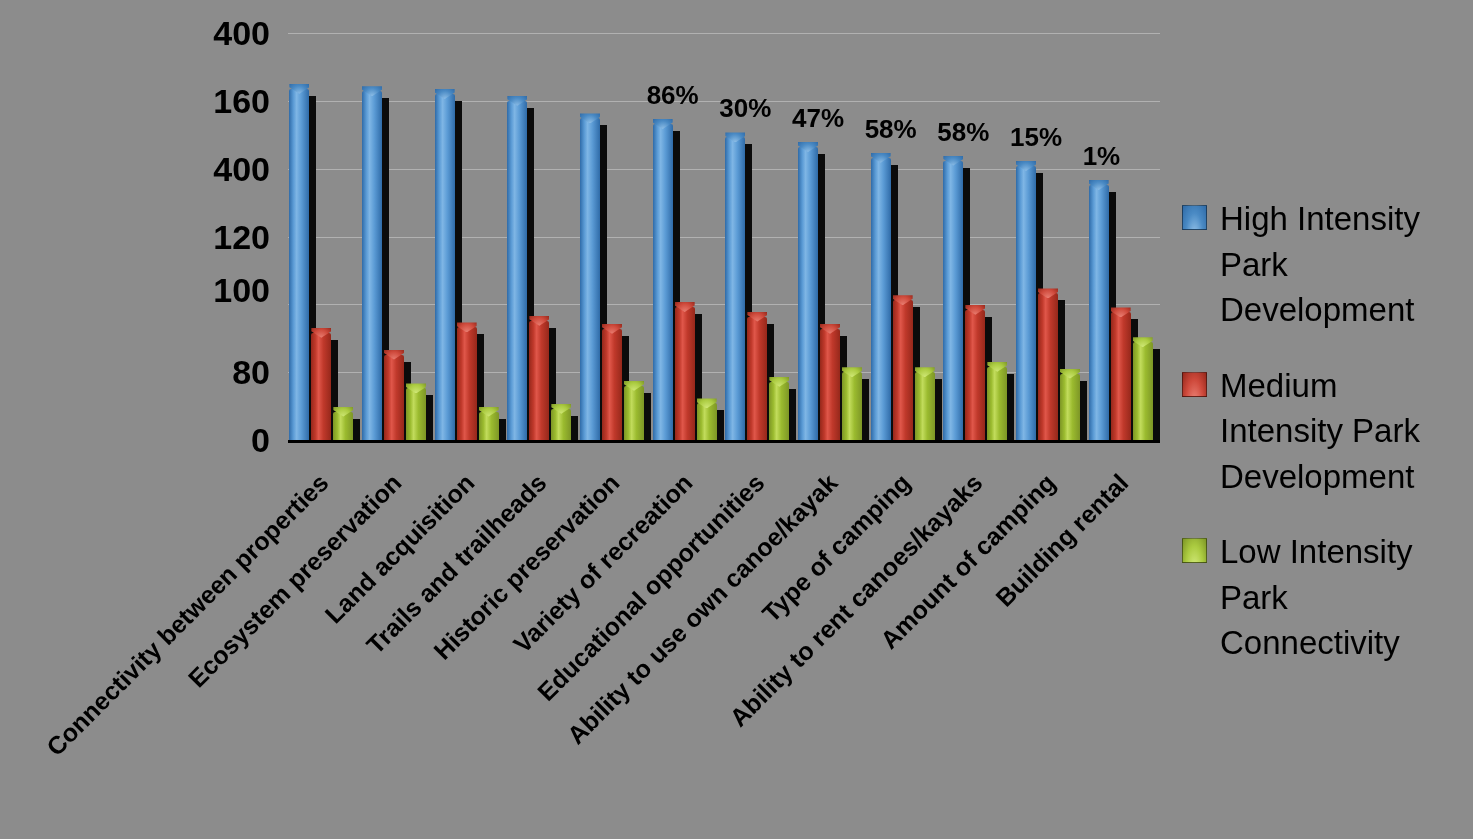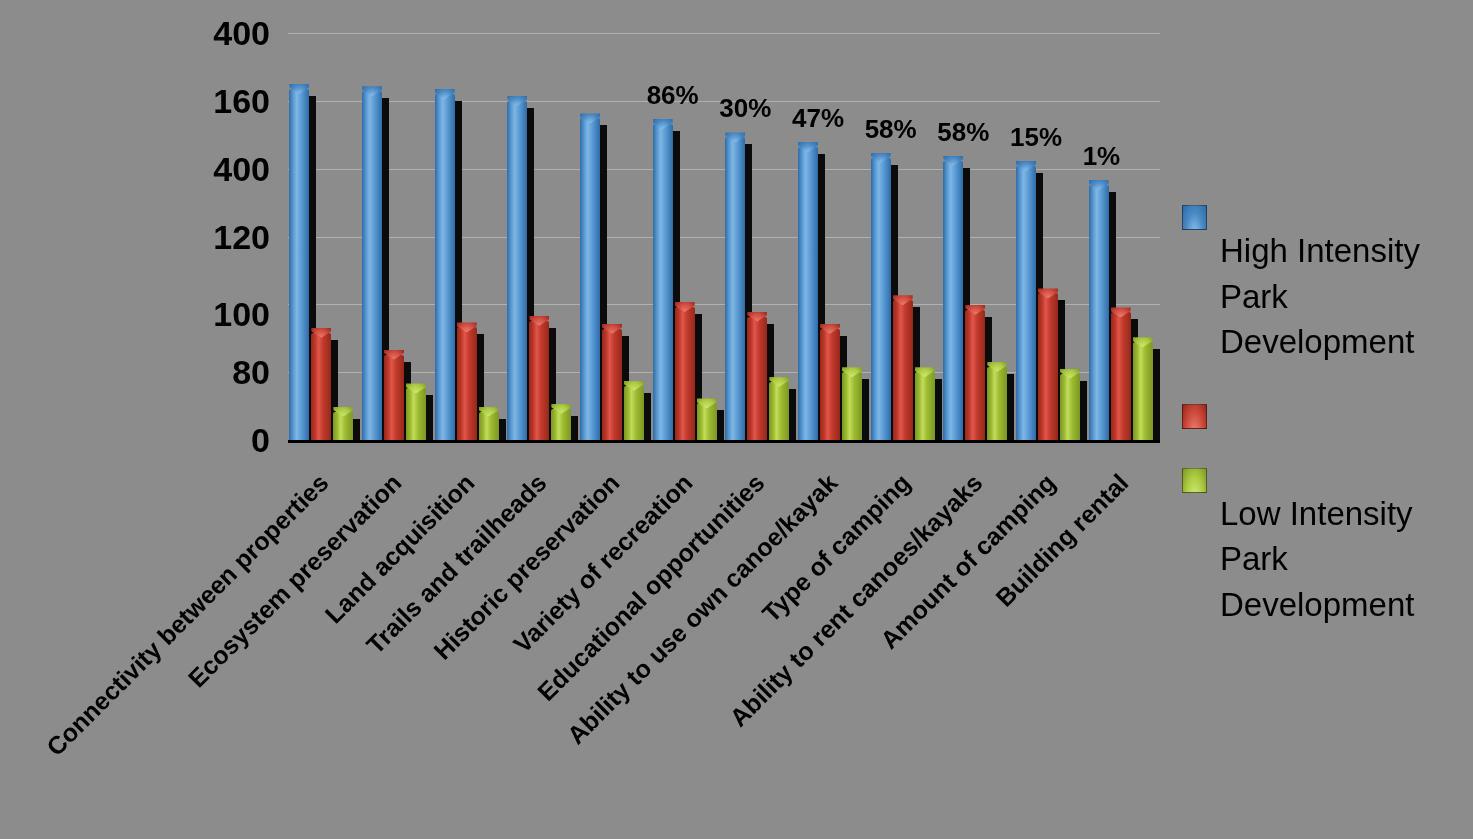--- a/index.html
+++ b/index.html
@@ -178,32 +178,31 @@
     background: radial-gradient(ellipse at 50% 135%, #ef8a7e 0%, #cf4a3c 55%, #96281b 100%);
   }
   .legend-swatch.s-low {
     background: radial-gradient(ellipse at 50% 135%, #d8ee84 0%, #abcb40 55%, #7d9626 100%);
   }
   .legend-text {
     font-size: 33px;
     line-height: 1.38;
     color: #000;
     font-weight: normal;
-    margin-top: 32px;
   }
 </style>
 </head>
 <body>
 
 <div id="chart-root">
 
   <div id="y-axis-labels">
       <div class="ytick" style="top: 440px;">0</div>
       <div class="ytick" style="top: 372.167px;">80</div>
-      <div class="ytick" style="top: 314px;">100</div>
+      <div class="ytick" style="top: 290px;">100</div>
       <div class="ytick" style="top: 236.5px;">120</div>
       <div class="ytick" style="top: 168.667px;">400</div>
       <div class="ytick" style="top: 100.833px;">160</div>
       <div class="ytick" style="top: 33px;">400</div>
     </div>
 
   <div id="plot-area">
       <div class="gridline baseline" style="top: 407px;"></div>
       <div class="gridline" style="top: 339.167px;"></div>
       <div class="gridline" style="top: 271.333px;"></div>
@@ -439,20 +438,21 @@
       <div class="xlabel" style="left: 423.667px; width: 700px; top: 464px;">Building rental</div>
     </div>
 
   <div id="legend">
       <div class="legend-item">
         <span class="legend-swatch s-high"></span>
         <span class="legend-text">High Intensity Park Development</span>
       </div>
       <div class="legend-item">
         <span class="legend-swatch s-med"></span>
+        <span class="legend-text">Medium Intensity Park Development</span>
       </div>
       <div class="legend-item">
         <span class="legend-swatch s-low"></span>
-        <span class="legend-text">Low Intensity Park Development</span>
+        <span class="legend-text">Low Intensity Park Connectivity</span>
       </div>
     </div>
 
 </div>
 
 </body></html>

